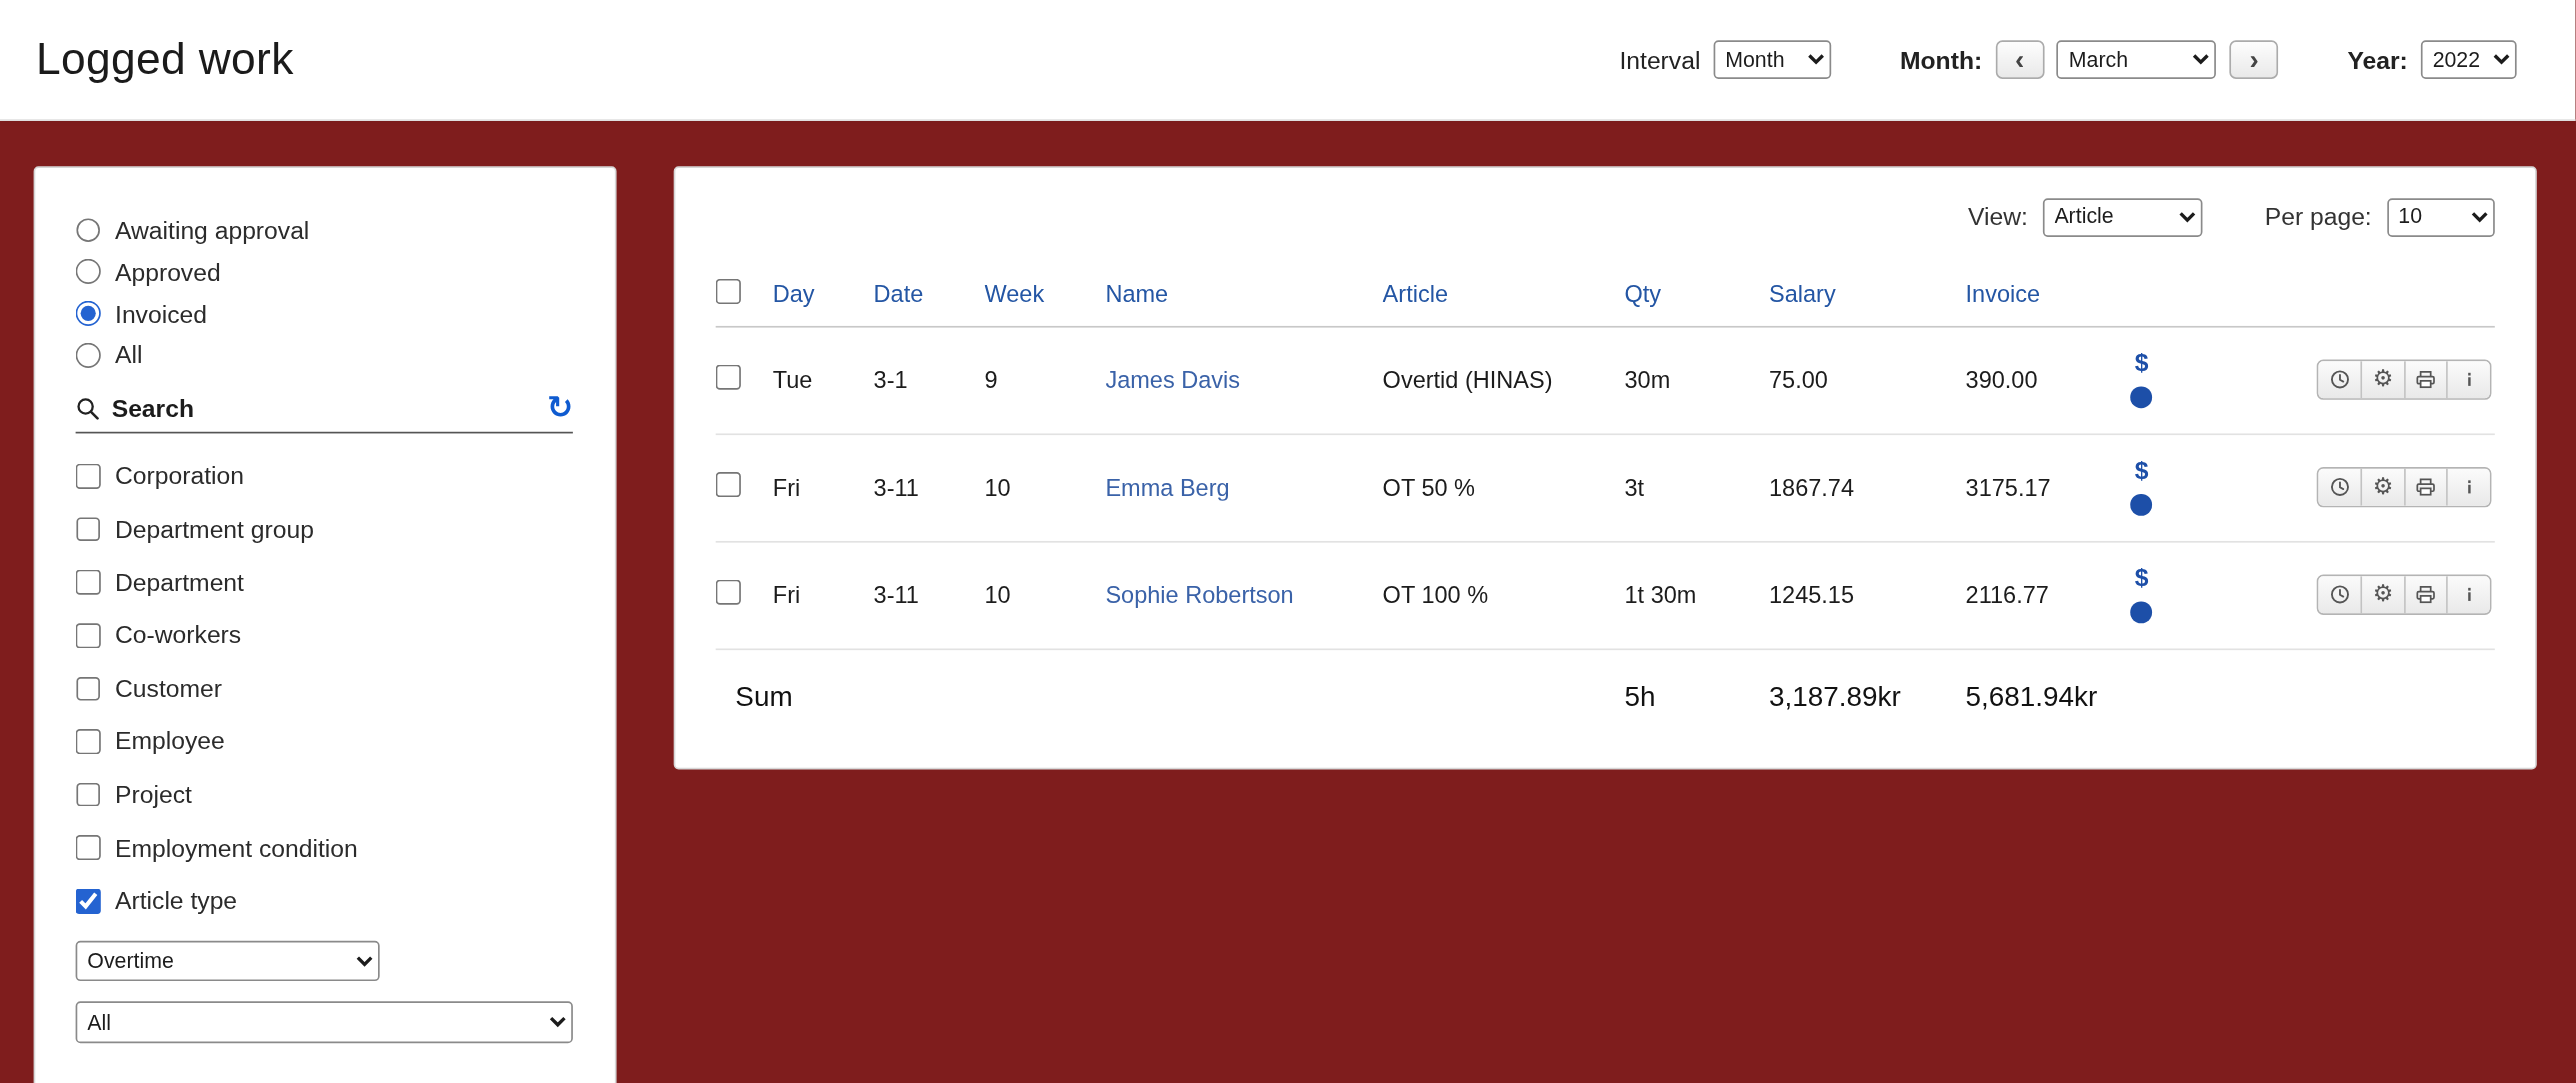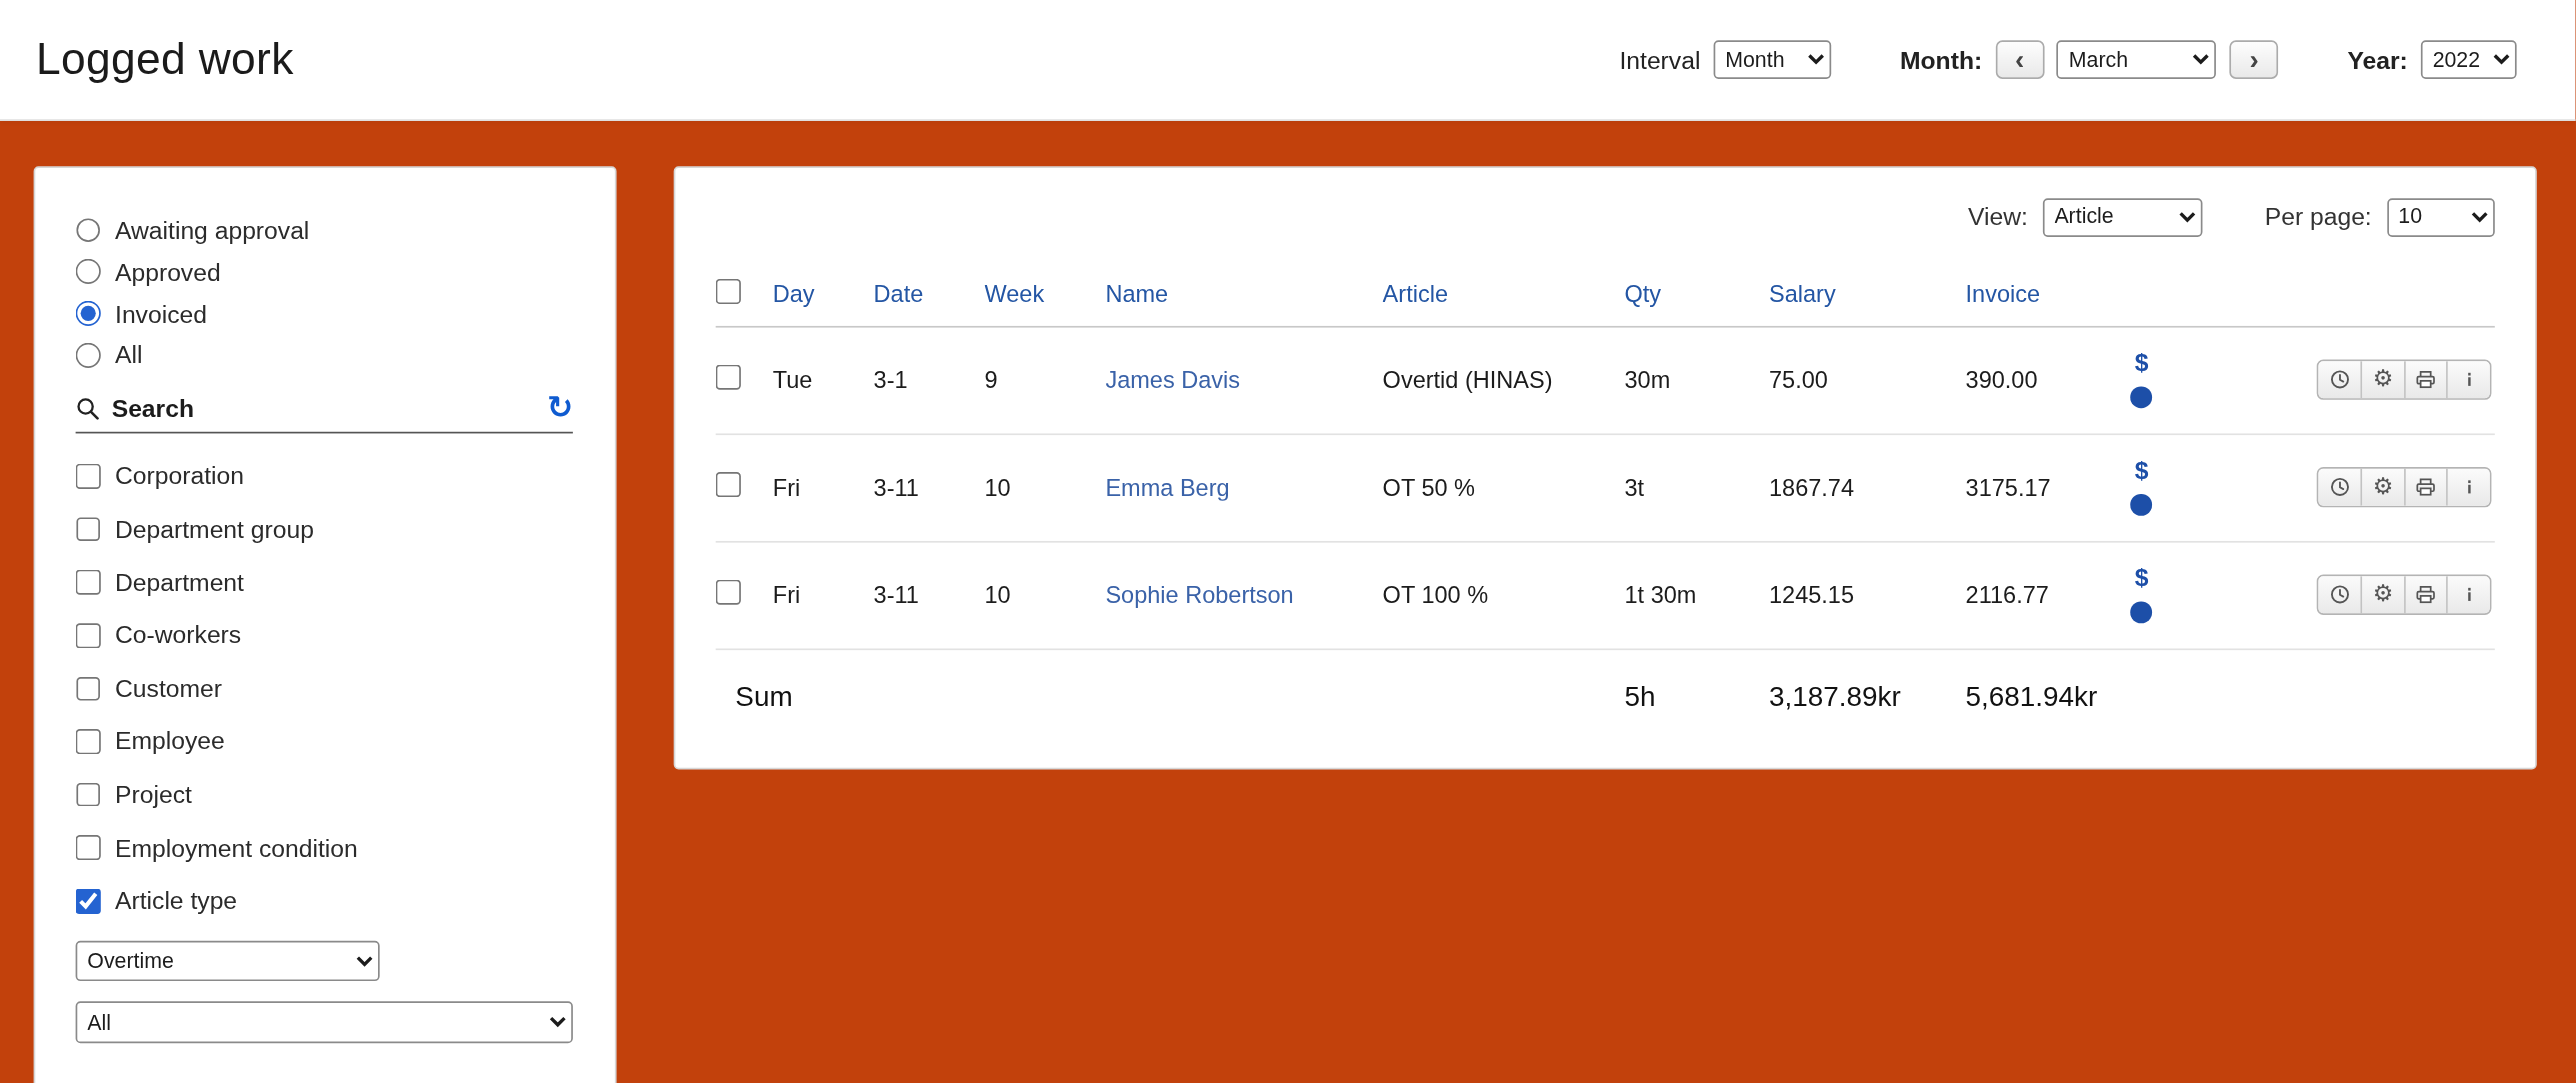--- a/index.html
+++ b/index.html
@@ -2,21 +2,21 @@
 <html><head>
 <meta charset="utf-8">
 <style>
   html, body { margin: 0; padding: 0; }
   body {
     font-family: "Liberation Sans", "DejaVu Sans", sans-serif;
     background: #ebebeb;
   }
   .viewport {
     width: 2576px; height: 1084px;
-    overflow: hidden; background: #c2410c;
+    overflow: hidden; background: #7f1d1d;
   }
   .scale-inner {
     width: 1533px; height: 645px;
     transform: scale(1.68);
     transform-origin: 0 0;
   }
 
   
   .topbar {
     background: #ffffff;

